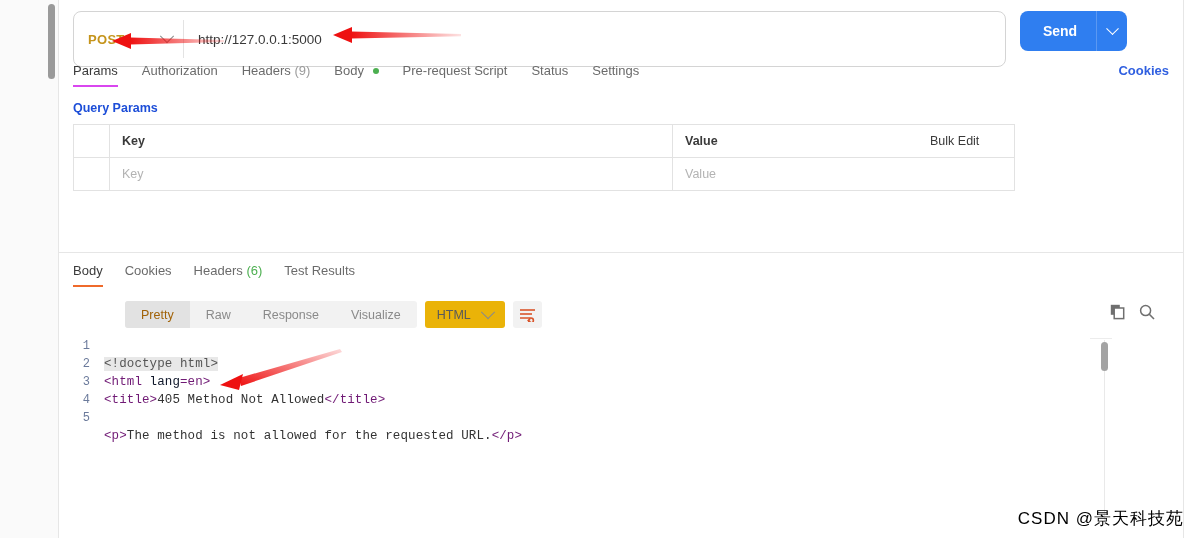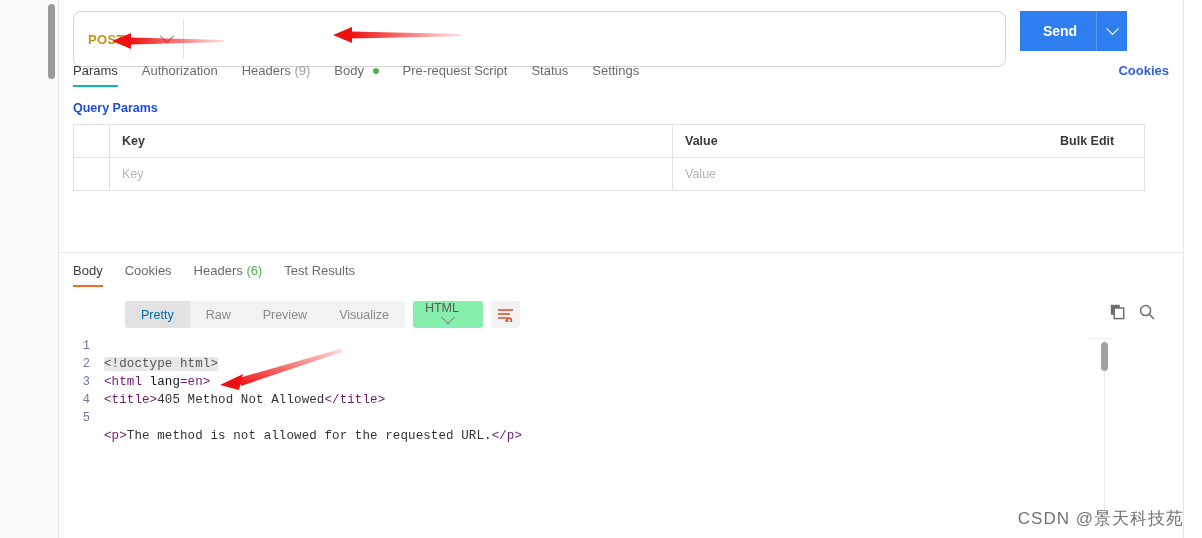--- a/index.html
+++ b/index.html
@@ -91,21 +91,21 @@
     color: #3a3a3a;
     padding: 0 14px;
     background: transparent;
     height: 38px;
   }
   #send-button {
     position: absolute;
     left: 947px; top: 0;
     width: 107px; height: 40px;
     background: #2f7ef0;
-    border-radius: 0;
+    border-radius: 8px;
     display: flex;
     align-items: center;
     cursor: pointer;
   }
   #send-label {
     flex: 1;
     text-align: center;
     color: #ffffff;
     font-size: 14px;
     font-weight: bold;
@@ -139,21 +139,21 @@
     font-size: 13px;
     color: #6b6b6b;
     margin-right: 24px;
     padding-bottom: 7px;
     cursor: pointer;
     white-space: nowrap;
     position: relative;
   }
   .rtab.active {
     color: #3a3a3a;
-    border-bottom: 2px solid #14b8a6;
+    border-bottom: 2px solid #d946ef;
   }
   .tab-count { color: #9b9b9b; }
   .green-dot {
     display: inline-block;
     width: 6px; height: 6px;
     border-radius: 50%;
     background: #4caf50;
     margin-left: 5px;
     vertical-align: 1px;
   }
@@ -170,21 +170,21 @@
   #query-params-title {
     position: absolute;
     left: 14px; top: 101px;
     font-size: 12.5px;
     color: #1d4ed8;
     font-weight: bold;
   }
   #params-table {
     position: absolute;
     left: 14px; top: 124px;
-    width: 1072px;
+    width: 942px;
     border: 1px solid #e2e2e2;
     box-sizing: border-box;
   }
   .ptr {
     display: flex;
     height: 32px;
     border-bottom: 1px solid #e2e2e2;
   }
   .ptr:last-child { border-bottom: none; }
   .pcell-check {
@@ -210,21 +210,21 @@
   .pcell-bulk {
     width: 90px;
     display: flex;
     align-items: center;
     justify-content: flex-start;
     padding-left: 6px;
     box-sizing: border-box;
   }
   .hdr-txt { font-size: 12.5px; color: #3a3a3a; font-weight: bold; }
   .ph-txt  { font-size: 12.5px; color: #b3b3b3; }
-  #bulk-edit { font-size: 12.5px; color: #3a3a3a; font-weight: bold; cursor: pointer; }
+  #bulk-edit { font-size: 12.5px; color: #3a3a3a; font-weight: normal; cursor: pointer; }
 
   
   #pane-divider {
     position: absolute;
     left: 0; top: 252px;
     width: 1124px; height: 1px;
     background: #e6e6e6;
   }
 
   
@@ -320,32 +320,31 @@
     padding: 0 16px;
     height: 27px;
     display: flex;
     align-items: center;
     font-size: 12.5px;
     color: #8a8a8a;
     cursor: pointer;
   }
   .seg.active {
     background: #e2e2e2;
-    color: #0369a1;
+    color: #a16207;
   }
   #lang-select {
     margin-left: 8px;
     height: 27px;
-    background: #86efac;
+    background: #eab308;
     border-radius: 3px;
     display: flex;
     align-items: center;
     padding: 0 12px;
     cursor: pointer;
-    flex-direction: column;
   }
   #lang-label { font-size: 12.5px; color: #5a5a5a; margin-right: 12px; }
   #wrap-button {
     margin-left: 8px;
     width: 29px; height: 27px;
     background: #f2f2f2;
     border-radius: 3px;
     display: flex;
     align-items: center;
     justify-content: center;
@@ -414,21 +413,21 @@
     width: 19px; height: 538px;
     background: #ffffff;
     border-left: 1px solid #e6e6e6;
   }
 
   
   #watermark {
     position: absolute;
     right: 18px; bottom: 8px;
     font-size: 17px;
-    color: #737373;
+    color: #000000;
     letter-spacing: 1px;
     user-select: none;
   }
 
   
   .arrow-svg { position: absolute; pointer-events: none; }
   #arrow-method { left: 112px; top: 30px; }
   #arrow-url    { left: 333px; top: 24px; }
   #arrow-code   { left: 220px; top: 349px; }
 </style>
@@ -440,20 +439,21 @@
 </div>
 
 <div id="main">
 
   <div id="url-row">
     <div id="url-bar">
       <div id="method-select">
         <span id="method-label">POST</span>
         <span class="chev"></span>
       </div>
+      <input id="url-input" type="text" value="http://127.0.0.1:5000" placeholder="Enter request URL" style="">
     </div>
     <div id="send-button">
       <span id="send-label">Send</span>
       <span id="send-caret-wrap">
         <span class="chev-white"></span>
       </span>
     </div>
   </div>
 
   <div id="req-tabs">
@@ -531,21 +531,21 @@
 
   <div id="format-bar">
     <div id="seg-group">
       <div class="seg active">
         <span>Pretty</span>
       </div>
       <div class="seg">
         <span>Raw</span>
       </div>
       <div class="seg">
-        <span>Preview</span>
+        <span>Response</span>
       </div>
       <div class="seg">
         <span>Visualize</span>
       </div>
     </div>
     <div id="lang-select">
       <span id="lang-label">HTML</span>
       <span class="chev"></span>
     </div>
     <div id="wrap-button">

